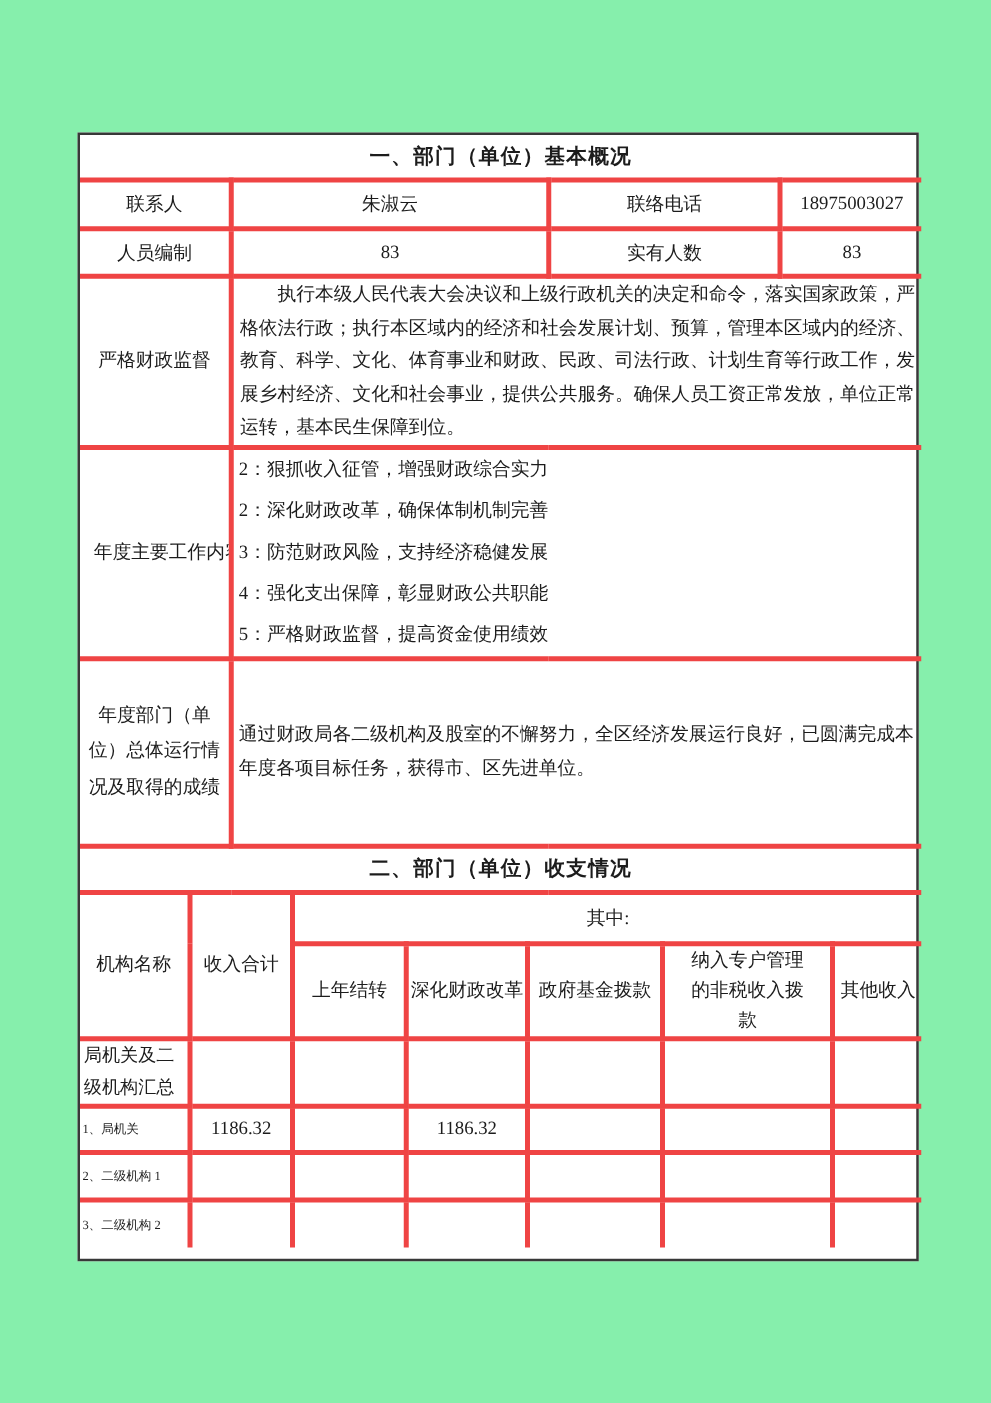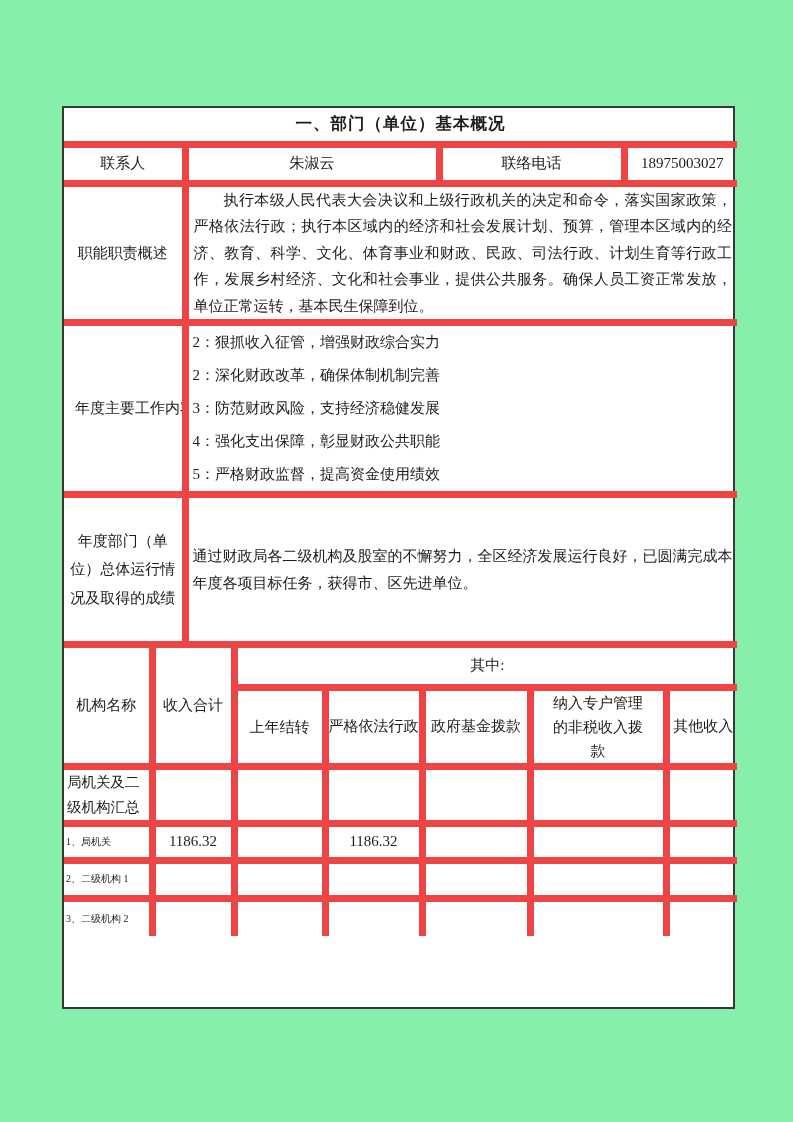--- a/index.html
+++ b/index.html
@@ -27,21 +27,21 @@
     border: 2px solid #383838;
     box-sizing: border-box;
     background: #ffffff;
   }
   table {
     width: 100%;
     border-collapse: collapse;
     table-layout: fixed;
   }
   td {
-    border: 7px solid #ef4444;
+    border: 4px solid #ef4444;
     font-size: 15px;
     vertical-align: middle;
     padding: 0;
     overflow: hidden;
     word-break: break-all;
   }
   
   table tr td:first-child { border-left: none; }
   table tr td:last-child { border-right: none; }
   #tbl1 tr:first-child td { border-top: none; }
@@ -112,41 +112,50 @@
       <tbody>
           <tr class="thick-bottom" style="height:36px">
         <td colspan="4" class="title-cell">一、部门（单位）基本概况</td>
       </tr>
       <tr style="height:39px">
         <td class="center">联系人</td>
         <td class="center">朱淑云</td>
         <td class="center">联络电话</td>
         <td class="center">18975003027</td>
       </tr>
+      <tr style="height:38px">
+        <td class="center">人员编制</td>
+        <td class="center">83</td>
+        <td class="center">实有人数</td>
+        <td class="center">83</td>
+      </tr>
       <tr style="height:133px">
-        <td class="label">职能职责概述</td>
+        <td class="label">严格财政监督</td>
         <td colspan="3">
           <div class="duties-text">执行本级人民代表大会决议和上级行政机关的决定和命令，落实国家政策，严格依法行政；执行本区域内的经济和社会发展计划、预算，管理本区域内的经济、教育、科学、文化、体育事业和财政、民政、司法行政、计划生育等行政工作，发展乡村经济、文化和社会事业，提供公共服务。确保人员工资正常发放，单位正常运转，基本民生保障到位。</div>
         </td>
       </tr>
       <tr style="height:166px">
         <td class="label nowrap" style="padding:11px">年度主要工作内容</td>
         <td colspan="3">
           <div class="work-item">2：狠抓收入征管，增强财政综合实力</div>
           <div class="work-item">2：深化财政改革，确保体制机制完善</div>
           <div class="work-item">3：防范财政风险，支持经济稳健发展</div>
           <div class="work-item">4：强化支出保障，彰显财政公共职能</div>
           <div class="work-item">5：严格财政监督，提高资金使用绩效</div>
         </td>
       </tr>
       <tr style="height:150px">
         <td class="label">年度部门（单位）总体运行情况及取得的成绩</td>
         <td colspan="3">
           <div class="perf-text">通过财政局各二级机构及股室的不懈努力，全区经济发展运行良好，已圆满完成本年度各项目标任务，获得市、区先进单位。</div>
         </td>
+      </tr>
+      <tr style="height:37px">
+        <td colspan="4" class="title-cell">二、部门（单位）收支情况</td>
       </tr>
     </tbody>
       </table>
 
     <table id="tbl2">
       <colgroup>
         <col style="width:88px">
           <col style="width:82px">
           <col style="width:91px">
           <col style="width:97px">
@@ -155,21 +164,21 @@
           <col style="width:71px">
       </colgroup>
       <tbody>
           <tr style="height:39px">
         <td rowspan="2" class="hdr">机构名称</td>
         <td rowspan="2" class="hdr">收入合计</td>
         <td colspan="5" class="center">其中:</td>
       </tr>
       <tr style="height:56px">
         <td class="hdr">上年结转</td>
-        <td class="hdr-tight">严格依法行政</td>
+        <td class="hdr-tight">深化财政改革</td>
         <td class="hdr-tight">政府基金拨款</td>
         <td class="hdr" style="padding:0 16px">纳入专户管理的非税收入拨款</td>
         <td class="hdr-tight">其他收入</td>
       </tr>
       <tr style="height:44px">
         <td class="org-name-wrap">局机关及二级机构汇总</td>
         <td class="num"></td>
         <td class="num"></td>
         <td class="num"></td>
         <td class="num"></td>

